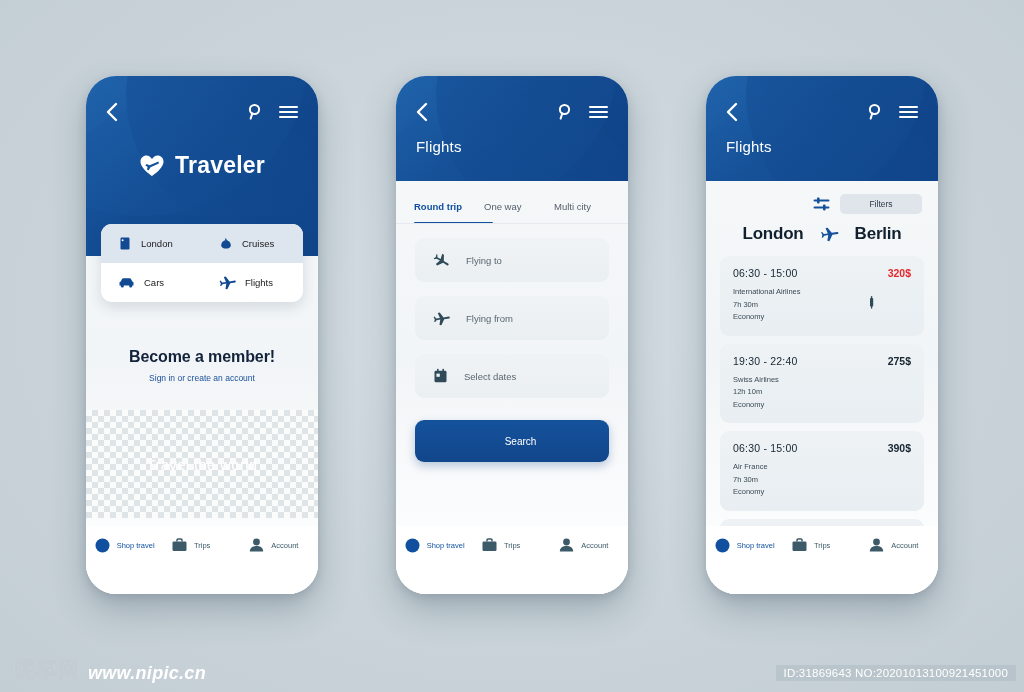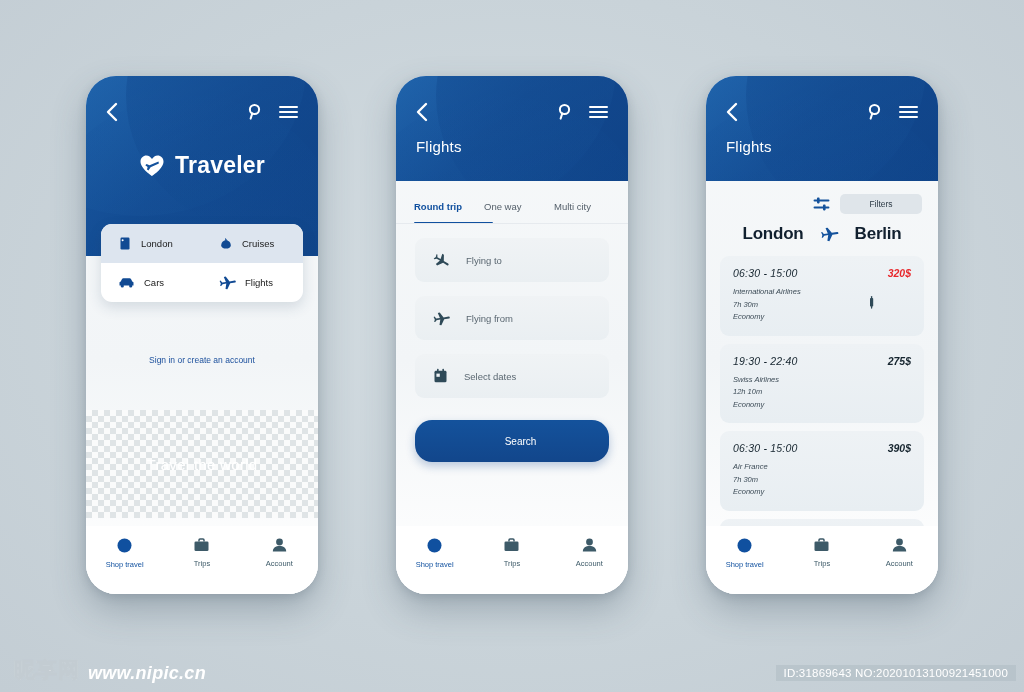--- a/index.html
+++ b/index.html
@@ -203,21 +203,21 @@
     height: 68px;
     background: #ffffff;
     display: flex;
     align-items: flex-start;
     justify-content: space-around;
     padding-top: 11px;
     z-index: 12;
   }
   .nav-item {
     display: flex;
-    flex-direction: column;
+    flex-direction: row;
     align-items: center;
     gap: 6px;
     width: 62px;
   }
   .nav-ic { color: #3d5a68; display: flex; }
   .nav-ic.active { color: #10509f; }
   .nav-label {
     font-size: 7.5px;
     color: #3d5a68;
   }
@@ -262,21 +262,21 @@
     align-items: center;
     gap: 16px;
     padding-left: 18px;
   }
   .field-ic { color: #2f4a58; display:flex; }
   .field-label { font-size: 9.5px; color: #5a6771; }
 
   .search-btn {
     margin: 22px 19px 4px 19px;
     height: 42px;
-    border-radius: 17px;
+    border-radius: 9px;
     background: linear-gradient(180deg,#14529c 0%, #12468b 100%);
     color: #fff;
     display: flex;
     align-items: center;
     justify-content: center;
     font-size: 10px;
     font-weight: 500;
     box-shadow: 0 4px 10px rgba(18,70,139,.28);
     padding-left: 17px;
   }
@@ -320,21 +320,20 @@
   .flight-list {
     margin-top: 12px;
     padding: 0 14px;
   }
   .flight-card {
     position: relative;
     border-radius: 9px;
     background: linear-gradient(180deg,#eef2f5 0%, #e8eef2 100%);
     padding: 11px 13px 12px 13px;
     margin-bottom: 8px;
-    font-style: italic;
   }
   .fc-top {
     display: flex;
     align-items: baseline;
     justify-content: space-between;
   }
   .fc-time {
     font-size: 10.5px;
     color: #16252f;
     letter-spacing: .2px;
@@ -490,20 +489,21 @@
               <svg width="17" height="15" viewBox="0 0 17 15">
                   <path d="M15.6 5.6 L10.6 6.4 L6.7 1.6 L4.8 1.9 L6.9 7.0 L3.2 7.6 L1.6 5.6 L0.6 5.9 L1.8 8.4 L1.2 10.9 L2.2 11.1 L3.6 9.2 L7.3 8.5 L6.5 13.9 L8.4 14.2 L11.2 8.2 L16.1 7.5 C16.6 7.4 16.9 7.0 16.8 6.5 C16.7 6.0 16.1 5.5 15.6 5.6 Z" fill="currentColor"></path>
                 </svg>
             </span>
             <span class="qlabel">Flights</span>
           </div>
         </div>
       </div>
 
       <div class="member-block">
+        <div class="member-title">Become a member!</div>
         <div class="member-sub">Sign in or create an account</div>
       </div>
 
       <div class="checker">
         <span class="checker-text">Travel the world</span>
       </div>
 
       <div class="bottom-nav">
         <div class="nav-item">
           <span class="nav-ic active">

